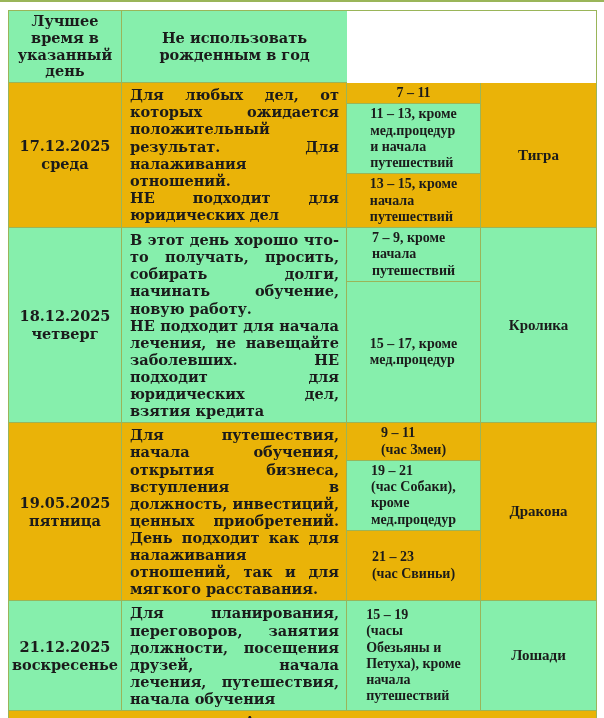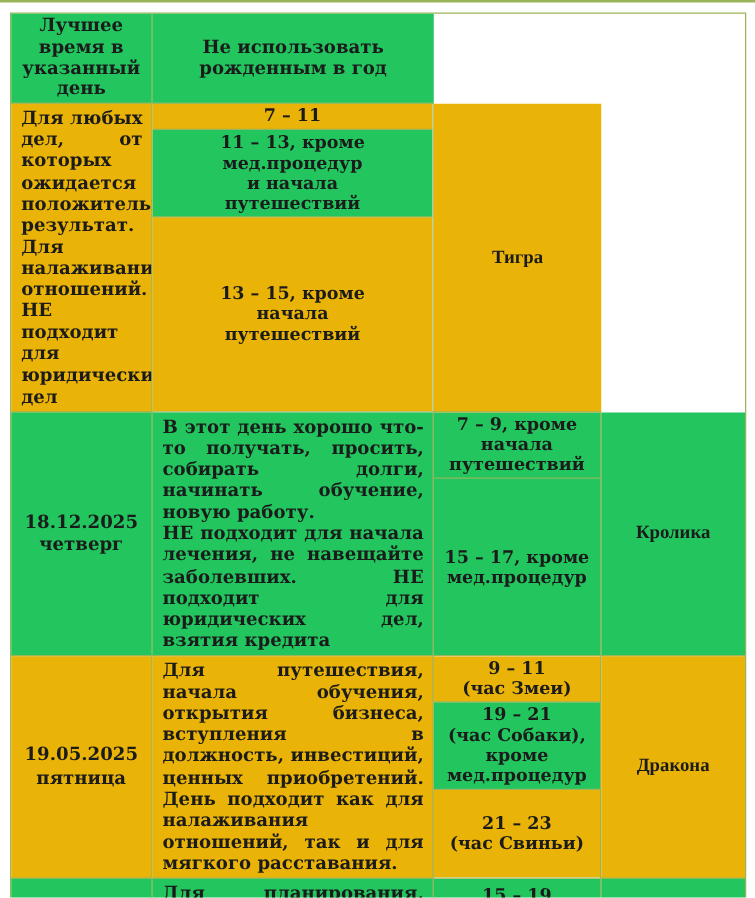--- a/index.html
+++ b/index.html
@@ -23,43 +23,45 @@
   .hdr{font-size:14.5px;line-height:1.16;padding:2px 4px;white-space:pre-line;}
   .date{font-size:14.5px;line-height:1.25;white-space:pre-line;padding:2px;}
   .desc{
     font-size:14.5px;line-height:1.18;text-align:justify;
     padding:3px 7px 3px 8px;white-space:pre-line;
   }
   .zodiac{font-size:15px;padding:2px;font-family:Liberation Serif, serif;}
   .times{display:flex;flex-direction:column;padding:0;}
   .slot{
     flex:0 0 auto;display:flex;align-items:center;justify-content:center;
-    text-align:center;white-space:pre-line;font-size:14px;line-height:1.16;
-    padding:2px 3px;border-bottom:1.5px solid #9ab559;
+    text-align:left;white-space:pre-line;font-size:14px;line-height:1.16;
+    padding:2px 3px;border-bottom:1.5px solid #9ab559;font-family:Liberation Serif, serif;
   }
   .slot:last-child{border-bottom:none;flex:1 1 auto;}
   .g{background:#eab308;}
-  .w{background:#22c55e;}
+  .w{background:#86efac;}
   .section-cell{
     grid-column:1 / -1;font-size:15px;padding:1px 2px;line-height:1.2;
   }
 </style>
 </head>
 <body>
 
 <div class="top-line"></div>
 
 <div class="tbl">
 
   <div class="row" style="min-height:62px">
     <div class="cell center hdr w">Лучшее время в указанный день</div>
     <div class="cell center hdr w lastcol">Не использовать рожденным в год</div>
   </div>
 
   <div class="row" style="min-height:140px">
+    <div class="cell center date g">17.12.2025
+среда</div>
     <div class="cell desc g">Для любых дел, от которых ожидается положительный результат. Для налаживания отношений.
 НЕ подходит для юридических дел</div>
     <div class="cell times">
       <div class="slot g">7 – 11</div>
       <div class="slot w">11 – 13, кроме
 мед.процедур
 и начала
 путешествий</div>
       <div class="slot g">13 – 15, кроме
 начала

